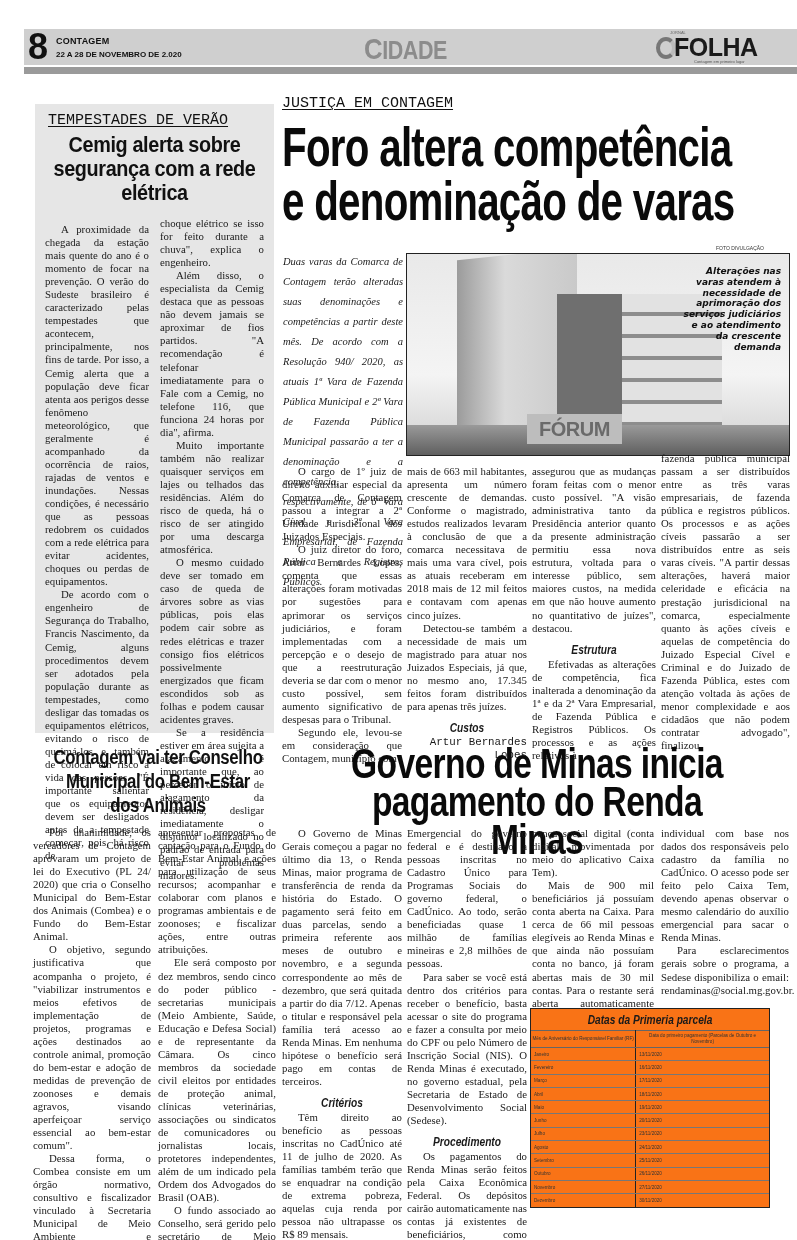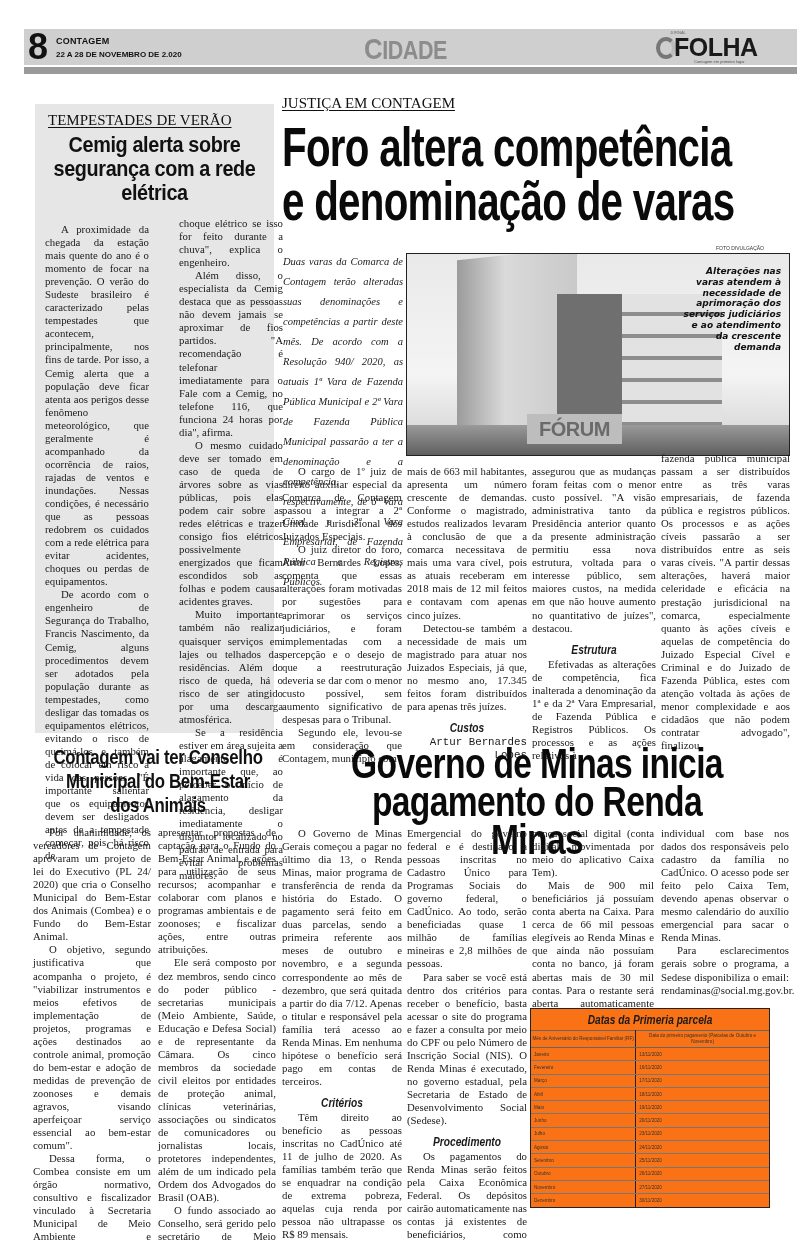--- a/index.html
+++ b/index.html
@@ -15,21 +15,21 @@
   .section-title { position: absolute; left: 364px; top: 32px; font-family: "Liberation Sans", sans-serif; font-weight: bold; font-size: 25px; color: #8c8c8c; letter-spacing: -0.5px; transform: scaleX(0.86); transform-origin: left; }
   .section-title .big { font-size: 30px; }
   .logo { position: absolute; left: 656px; top: 33px; width: 140px; height: 32px; }
   .logo-ring { position: absolute; left: 0; top: 4px; width: 20px; height: 22px; border: 4px solid #777; border-radius: 50%; border-right-color: #bbb; }
   .logo-word { position: absolute; left: 18px; top: 0px; font-family: "Liberation Sans", sans-serif; font-weight: bold; font-size: 25px; color: #1a1a1a; letter-spacing: -0.5px; }
   .logo-pre { position: absolute; left: 14px; top: -3px; font-family: "Liberation Sans", sans-serif; font-size: 4px; color: #666; }
   .logo-tag { position: absolute; left: 38px; top: 26px; font-family: "Liberation Sans", sans-serif; font-size: 4px; color: #555; }
 
   
   .sidebar-box { position: absolute; left: 35px; top: 104px; width: 239px; height: 629px; background: #e6e6e6; }
-  .kicker-serif { font-family: Liberation Serif, serif; font-size: 15px; color: #111; text-decoration: underline; text-decoration-thickness: 1px; text-underline-offset: 2px; }
+  .kicker-serif { font-family: Liberation Mono, monospace; font-size: 15px; color: #111; text-decoration: underline; text-decoration-thickness: 1px; text-underline-offset: 2px; }
   .sb-kicker { position: absolute; left: 48px; top: 112px; }
   .sb-title { position: absolute; left: 35px; top: 133px; width: 239px; text-align: center; font-family: "Liberation Sans", sans-serif; font-weight: bold; font-size: 22px; line-height: 24px; letter-spacing: -0.4px; color: #111; transform: scaleX(0.9); }
 
   .col { position: absolute; font-family: "Liberation Serif", serif; font-size: 10.8px; line-height: 13.05px; text-align: justify; color: #1a1a1a; hyphens: auto; }
   .col p { text-indent: 16px; }
   .col p.noind { text-indent: 0; }
   .col .sub { font-family: "Liberation Sans", sans-serif; font-style: italic; font-weight: bold; font-size: 12px; text-align: center; text-indent: 0; margin: 9px 0 1px; transform: scaleX(0.85); }
 
   
   .main-kicker { position: absolute; left: 282px; top: 95px; }
@@ -43,21 +43,21 @@
   .photo .ground { position: absolute; left: 0; bottom: 0; width: 100%; height: 30px; background: linear-gradient(#9a9a9a, #5f5f5f); }
   .photo .sign { position: absolute; left: 120px; top: 160px; width: 95px; height: 30px; background: #bdbdbd; font-family: "Liberation Sans", sans-serif; font-weight: bold; font-size: 20px; color: #6a6a6a; text-align: center; line-height: 30px; letter-spacing: -0.5px; }
   .photo .caption { position: absolute; right: 8px; top: 12px; width: 100px; text-align: right; font-family: "DejaVu Sans", sans-serif; font-style: italic; font-weight: bold; font-size: 9px; line-height: 10.8px; color: #111; }
 
   .c1 { left: 282px; top: 465px; width: 120px; }
   .c2 { left: 407px; top: 465px; width: 120px; }
   .c3 { left: 532px; top: 465px; width: 124px; }
   .c4 { left: 661px; top: 452px; width: 129px; }
 
   .sb1 { left: 45px; top: 223px; width: 104px; }
-  .sb2 { left: 160px; top: 217px; width: 104px; margin-left: 19px; }
+  .sb2 { left: 160px; top: 217px; width: 104px; }
 
   
   .bl-title { position: absolute; left: 33px; top: 745px; width: 250px; text-align: center; font-family: "Liberation Sans", sans-serif; font-weight: bold; font-size: 20px; line-height: 24px; letter-spacing: -0.4px; color: #111; transform: scaleX(0.84); }
   .bl1 { left: 33px; top: 826px; width: 118px; }
   .bl2 { left: 158px; top: 826px; width: 118px; }
 
   
   .br-title { position: absolute; left: 282px; top: 745px; width: 510px; text-align: center; font-family: "Liberation Sans", sans-serif; font-weight: bold; font-size: 42px; line-height: 38px; letter-spacing: -0.8px; color: #0a0a0a; transform: scaleX(0.8); }
   .br1 { left: 282px; top: 827px; width: 120px; }
   .br2 { left: 407px; top: 827px; width: 120px; }
@@ -90,22 +90,22 @@
 <div class="sidebar-box"></div>
 <div class="sb-kicker kicker-serif">TEMPESTADES DE VERÃO</div>
 <div class="sb-title">Cemig alerta sobre segurança com a rede elétrica</div>
 <div class="col sb1">
   <p>A proximidade da chegada da estação mais quente do ano é o momento de focar na prevenção. O verão do Sudeste brasileiro é caracterizado pelas tempestades que acontecem, principalmente, nos fins de tarde. Por isso, a Cemig alerta que a população deve ficar atenta aos perigos desse fenômeno meteorológico, que geralmente é acompanhado da ocorrência de raios, rajadas de ventos e inundações. Nessas condições, é necessário que as pessoas redobrem os cuidados com a rede elétrica para evitar acidentes, choques ou perdas de equipamentos.</p>
   <p>De acordo com o engenheiro de Segurança do Trabalho, Francis Nascimento, da Cemig, alguns procedimentos devem ser adotados pela população durante as tempestades, como desligar das tomadas os equipamentos elétricos, evitando o risco de queimá-los e também de colocar em risco a vida das pessoas. "É importante salientar que os equipamentos devem ser desligados antes de a tempestade começar, pois, há risco de</p>
 </div>
 <div class="col sb2">
   <p class="noind">choque elétrico se isso for feito durante a chuva", explica o engenheiro.</p>
   <p>Além disso, o especialista da Cemig destaca que as pessoas não devem jamais se aproximar de fios partidos. "A recomendação é telefonar imediatamente para o Fale com a Cemig, no telefone 116, que funciona 24 horas por dia", afirma.</p>
+  <p>Muito importante também não realizar quaisquer serviços em lajes ou telhados das residências. Além do risco de queda, há o risco de ser atingido por uma descarga atmosférica.</p>
   <p>O mesmo cuidado deve ser tomado em caso de queda de árvores sobre as vias públicas, pois elas podem cair sobre as redes elétricas e trazer consigo fios elétricos possivelmente energizados que ficam escondidos sob as folhas e podem causar acidentes graves.</p>
-  <p>Muito importante também não realizar quaisquer serviços em lajes ou telhados das residências. Além do risco de queda, há o risco de ser atingido por uma descarga atmosférica.</p>
   <p>Se a residência estiver em área sujeita a alagamento é importante que, ao perceber o início de alagamento da residência, desligar imediatamente o disjuntor localizado no padrão de entrada para evitar problemas maiores.</p>
 </div>
 
 <div class="main-kicker kicker-serif">JUSTIÇA EM CONTAGEM</div>
 <div class="main-title">
   <div>Foro altera competência</div>
   <div>e denominação de varas</div>
 </div>
 <div class="photo-credit">FOTO DIVULGAÇÃO</div>
 <div class="lead">Duas varas da Comarca de Contagem terão alteradas suas denominações e competências a partir deste mês. De acordo com a Resolução 940/ 2020, as atuais 1ª Vara de Fazenda Pública Municipal e 2ª Vara de Fazenda Pública Municipal passarão a ter a denominação e a competência, respectivamente, de 6ª Vara Cível e 3ª Vara Empresarial, de Fazenda Pública e Registros Públicos.</div>

